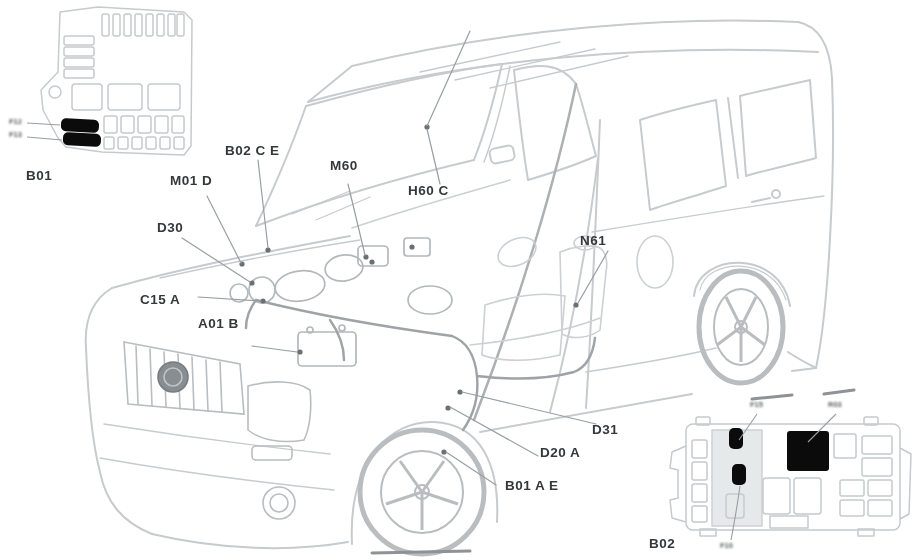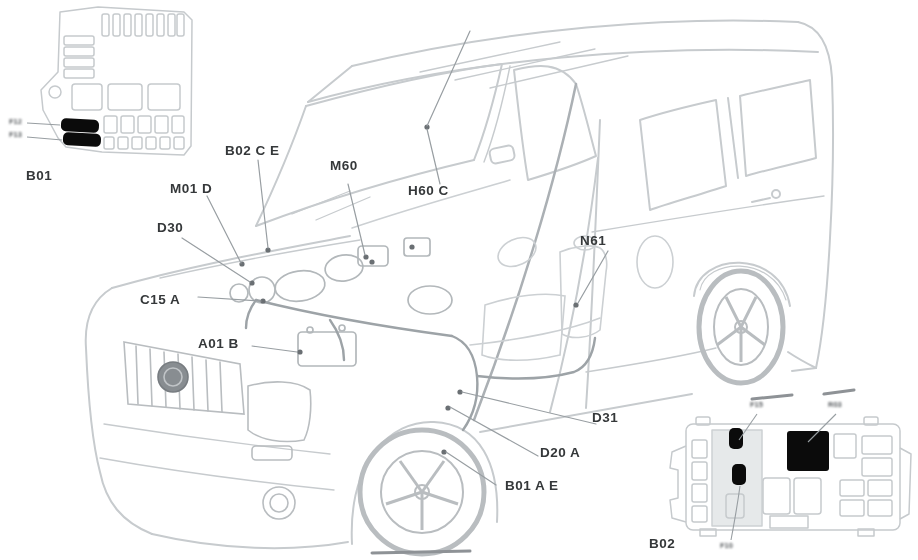--- a/index.html
+++ b/index.html
@@ -267,28 +267,28 @@
       <rect x="770" y="516" width="38" height="12" fill="none"></rect>
       <g stroke="#989ea2" stroke-width="1.1" fill="none">
         <path d="M739,440 L757,414"></path>
         <path d="M808,442 L836,414"></path>
         <path d="M740,486 C737,508 734,524 731,540"></path>
       </g>
     </g>
   </svg>
 
   <div class="lbl" style="left:225px;top:143px">B02 C E</div>
-  <div class="lbl" style="left:170px;top:181px">M01 D</div>
+  <div class="lbl" style="left:170px;top:173px">M01 D</div>
   <div class="lbl" style="left:330px;top:158px">M60</div>
   <div class="lbl" style="left:408px;top:183px">H60 C</div>
   <div class="lbl" style="left:157px;top:220px">D30</div>
   <div class="lbl" style="left:140px;top:292px">C15 A</div>
-  <div class="lbl" style="left:198px;top:336px">A01 B</div>
+  <div class="lbl" style="left:198px;top:316px">A01 B</div>
   <div class="lbl" style="left:580px;top:233px">N61</div>
-  <div class="lbl" style="left:592px;top:410px">D31</div>
+  <div class="lbl" style="left:592px;top:422px">D31</div>
   <div class="lbl" style="left:540px;top:445px">D20 A</div>
   <div class="lbl" style="left:505px;top:478px">B01 A E</div>
 
   <div class="lbl" style="left:26px;top:168px">B01</div>
   <div class="lbl" style="left:649px;top:536px">B02</div>
 
   <div class="tiny" style="left:9px;top:117px">F12</div>
   <div class="tiny" style="left:9px;top:130px">F13</div>
   <div class="tiny" style="left:750px;top:400px">F15</div>
   <div class="tiny" style="left:828px;top:400px">R03</div>

